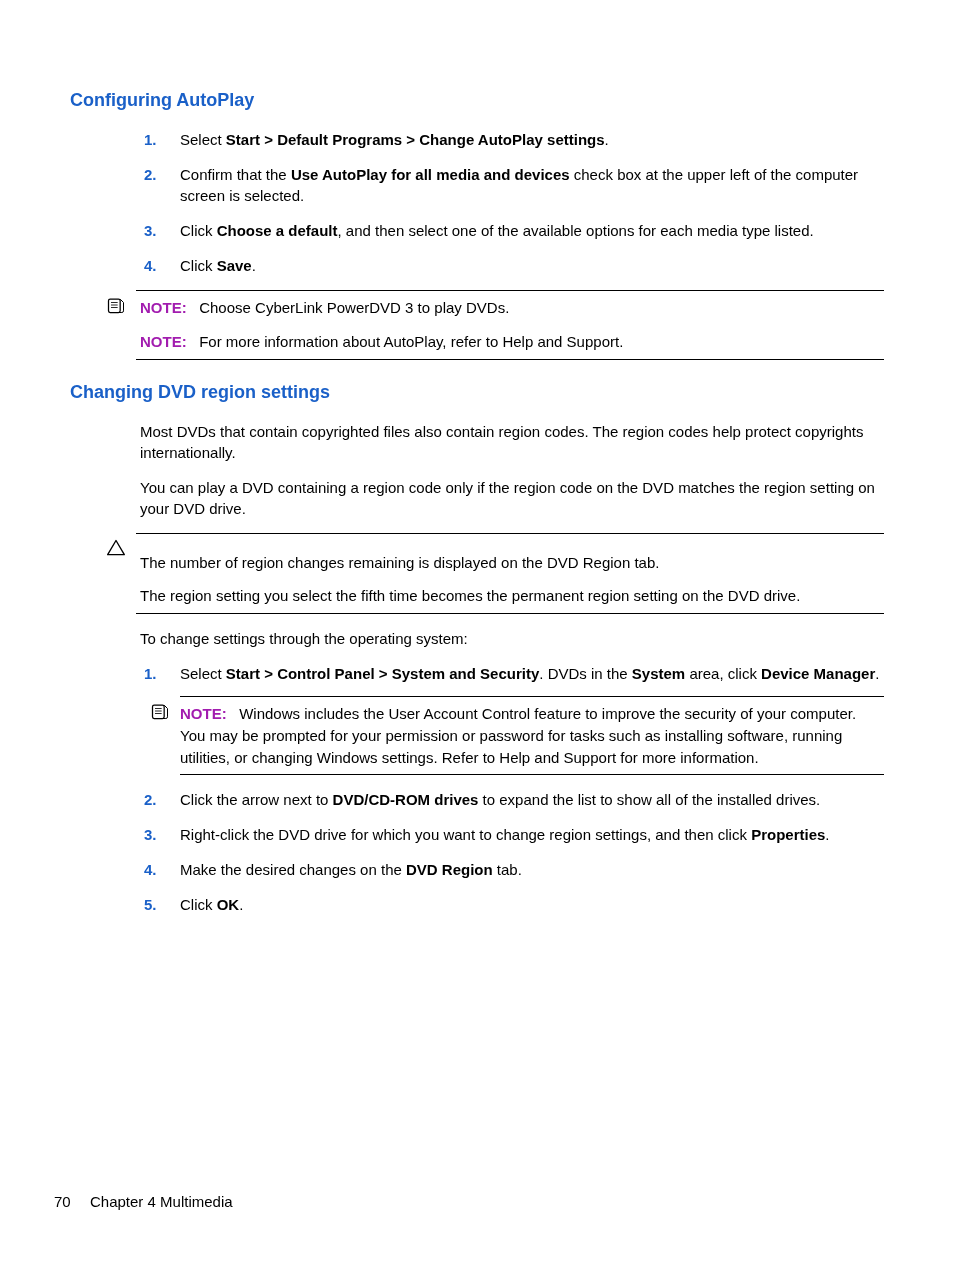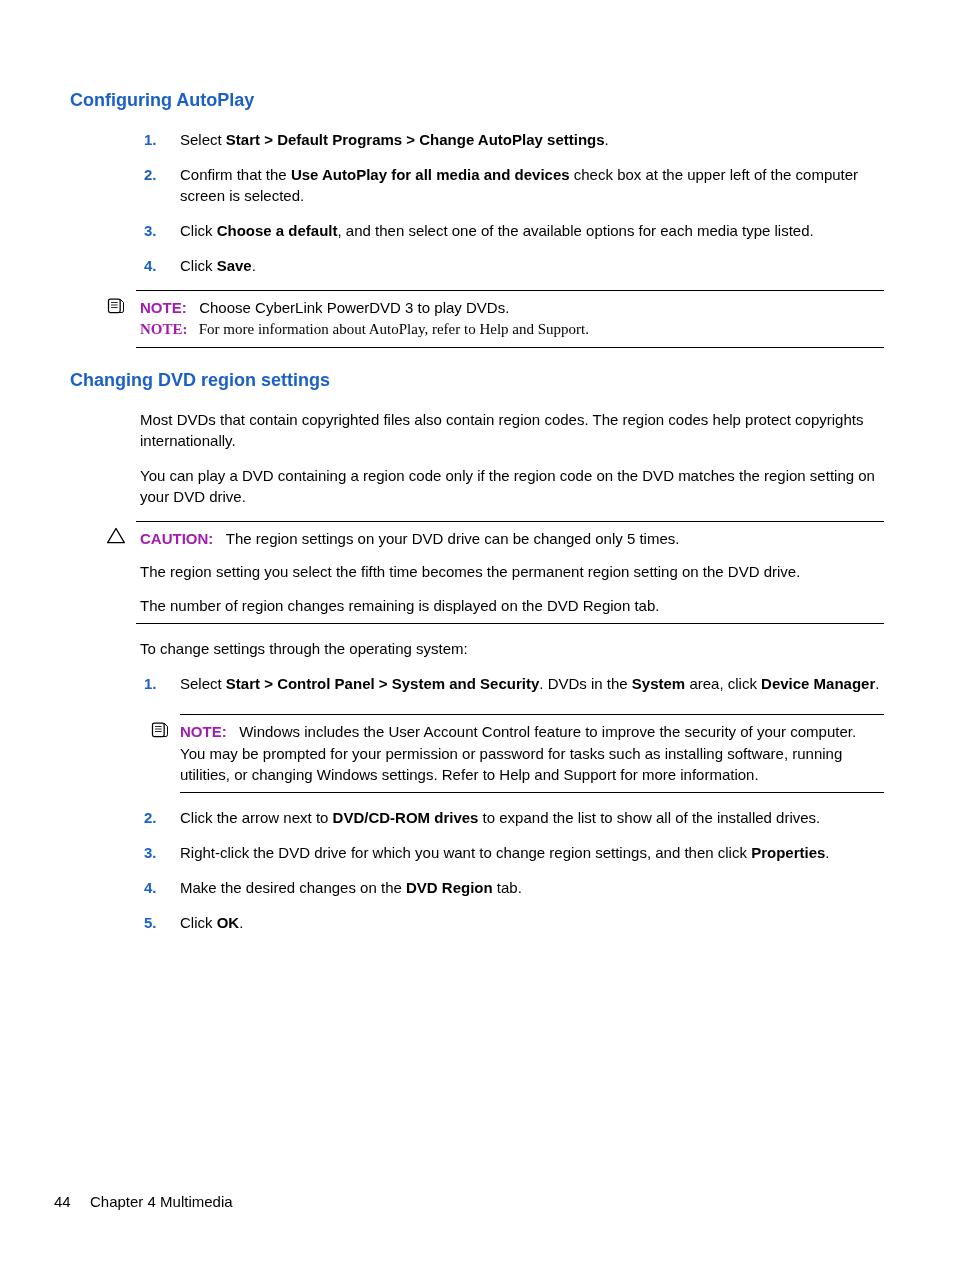--- a/index.html
+++ b/index.html
@@ -91,58 +91,57 @@
 
 <div class="note-block with-icon" style="margin-left:66px;">
   <span class="callout-icon">
     <svg viewBox="0 0 24 24">
         <rect x="3" y="5" width="14" height="16" rx="2" fill="none" stroke="#000" stroke-width="1.5"></rect>
         <path d="M17 5 L21 9 L21 19 Q21 21 19 21 L7 21" fill="none" stroke="#000" stroke-width="1.2"></path>
         <path d="M6 9h8M6 12h8M6 15h8" stroke="#000" stroke-width="1"></path>
       </svg>
   </span>
   <div><span class="callout-label">NOTE:</span>&nbsp;&nbsp;&nbsp;<span>Choose CyberLink PowerDVD 3 to play DVDs.</span></div>
-  <div style="font-family:Liberation Serif, serif;"><span class="callout-label">NOTE:</span>&nbsp;&nbsp;&nbsp;<span>For more information about AutoPlay, refer to Help and Support.</span></div>
+  <div style="margin-top:12px;"><span class="callout-label">NOTE:</span>&nbsp;&nbsp;&nbsp;<span>For more information about AutoPlay, refer to Help and Support.</span></div>
 </div>
 
 <h2 class="section-heading" style="margin-top:22px;">Changing DVD region settings</h2>
 
 <p class="body-para">Most DVDs that contain copyrighted files also contain region codes. The region codes help protect copyrights internationally.</p>
 <p class="body-para">You can play a DVD containing a region code only if the region code on the DVD matches the region setting on your DVD drive.</p>
 
 <div class="note-block with-icon" style="margin-left:66px;">
   <span class="callout-icon">
     <svg viewBox="0 0 24 24">
         <path d="M12 3 L22 20 L2 20 Z" fill="none" stroke="#000" stroke-width="1.6" stroke-linejoin="round"></path>
       </svg>
   </span>
-  <div><span class="callout-label">CAUTION:</span>&nbsp;&nbsp;&nbsp;<span>The region settings on your DVD drive can be changed only 5 times.</span></div>
+  <div style="margin-top:12px;">The number of region changes remaining is displayed on the DVD Region tab.</div>
   <div style="margin-top:12px;">The region setting you select the fifth time becomes the permanent region setting on the DVD drive.</div>
-  <div style="margin-top:12px;">The number of region changes remaining is displayed on the DVD Region tab.</div>
 </div>
 
 <p class="body-para">To change settings through the operating system:</p>
 
 <div class="indent-block">
   <ol class="num-list">
     <li>
       <span>Select </span><span class="bold">Start &gt; Control Panel &gt; System and Security</span><span>. DVDs in the </span><span class="bold">System</span><span> area, click </span><span class="bold">Device Manager</span><span>.</span>
-      <div class="note-block" style="position:relative; margin-top:20px; padding-left:0;">
+      <div class="note-block" style="position:relative; margin-top:12px; padding-left:0;">
         <span class="callout-icon" style="position:absolute; left:-30px; top:4px;">
           <svg viewBox="0 0 24 24" width="20" height="20">
               <rect x="3" y="5" width="14" height="16" rx="2" fill="none" stroke="#000" stroke-width="1.5"></rect>
               <path d="M17 5 L21 9 L21 19 Q21 21 19 21 L7 21" fill="none" stroke="#000" stroke-width="1.2"></path>
               <path d="M6 9h8M6 12h8M6 15h8" stroke="#000" stroke-width="1"></path>
             </svg>
         </span>
         <span class="callout-label">NOTE:</span>&nbsp;&nbsp;&nbsp;<span>Windows includes the User Account Control feature to improve the security of your computer. You may be prompted for your permission or password for tasks such as installing software, running utilities, or changing Windows settings. Refer to Help and Support for more information.</span>
       </div>
     </li>
     <li><span>Click the arrow next to </span><span class="bold">DVD/CD-ROM drives</span><span> to expand the list to show all of the installed drives.</span></li>
     <li><span>Right-click the DVD drive for which you want to change region settings, and then click </span><span class="bold">Properties</span><span>.</span></li>
     <li><span>Make the desired changes on the </span><span class="bold">DVD Region</span><span> tab.</span></li>
     <li><span>Click </span><span class="bold">OK</span><span>.</span></li>
   </ol>
 </div>
 
 <div class="footer">
-  <span class="page-num">44</span><span>Chapter 4   Multimedia</span>
+  <span class="page-num">70</span><span>Chapter 4   Multimedia</span>
 </div>
 
 </body></html>

